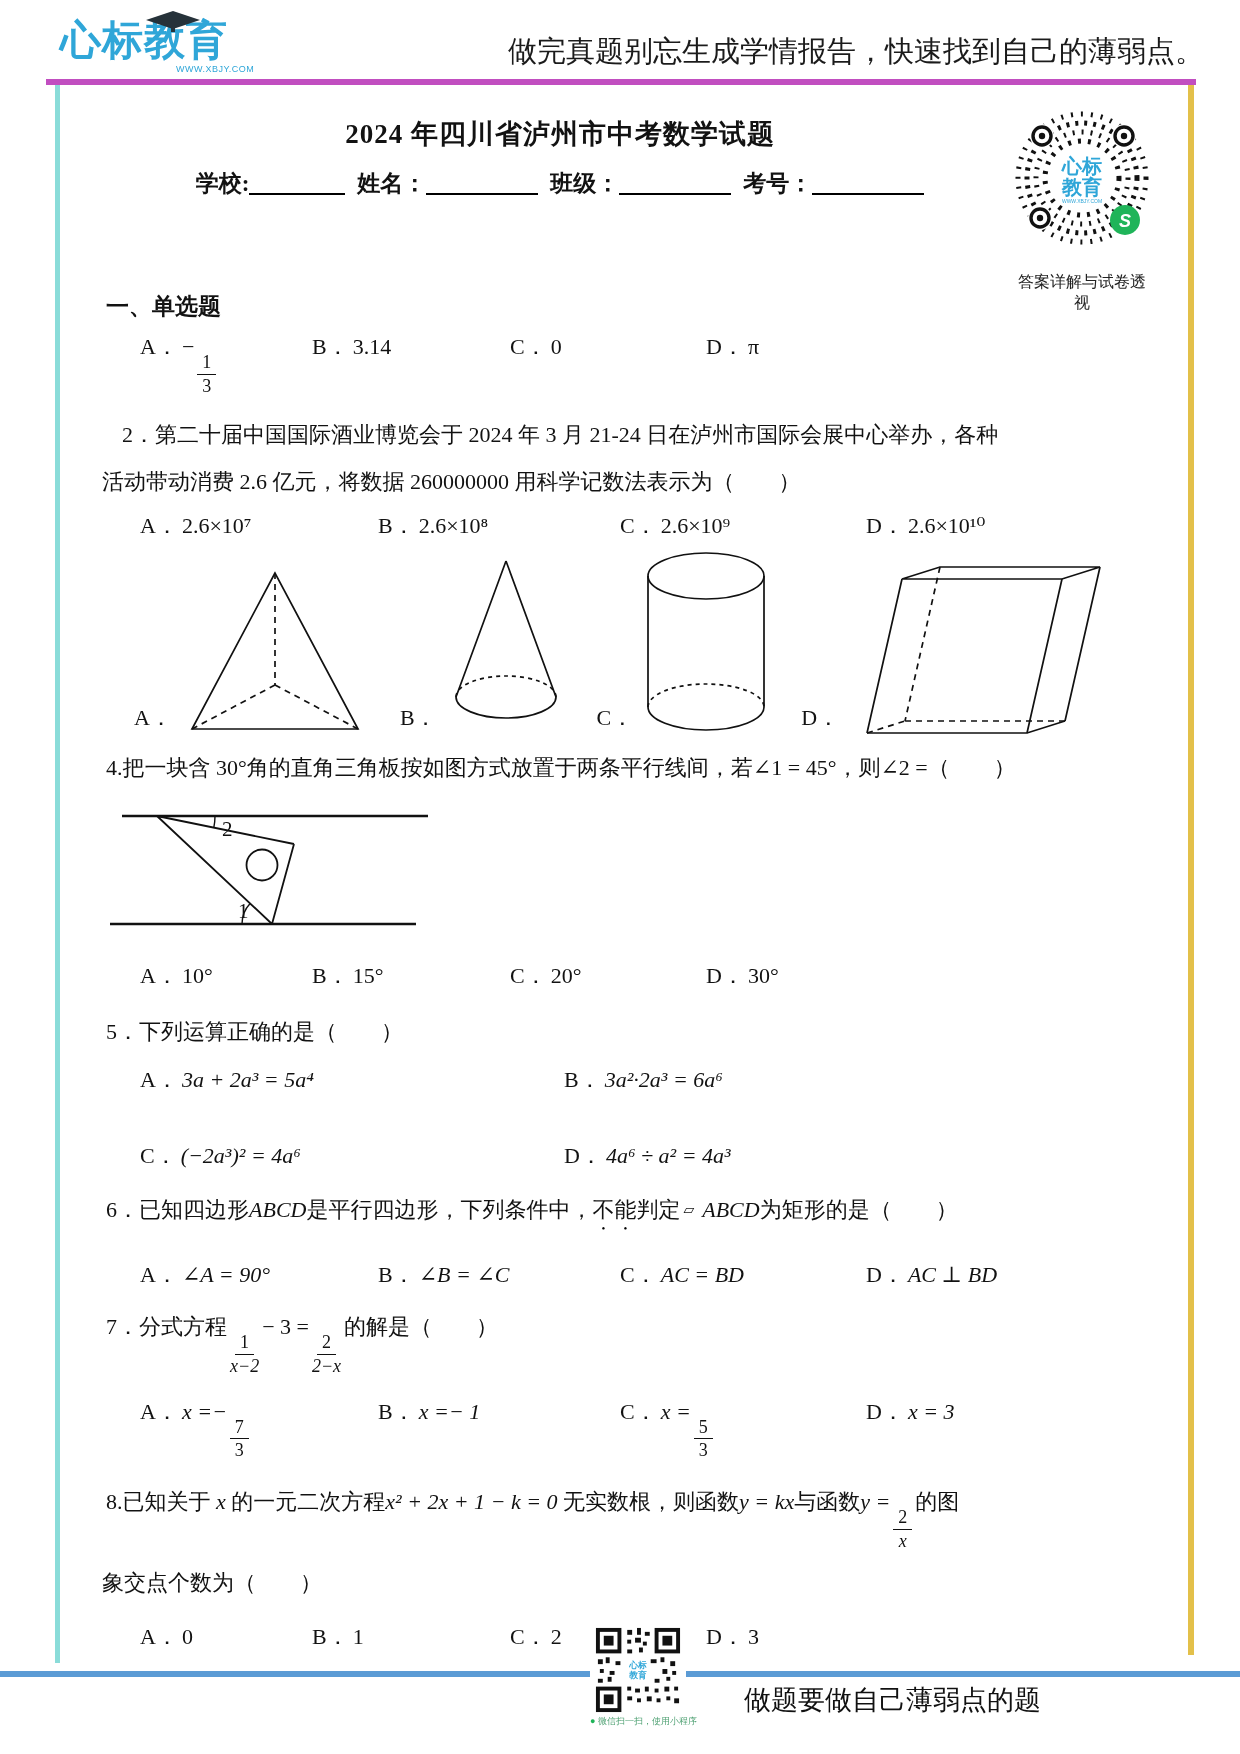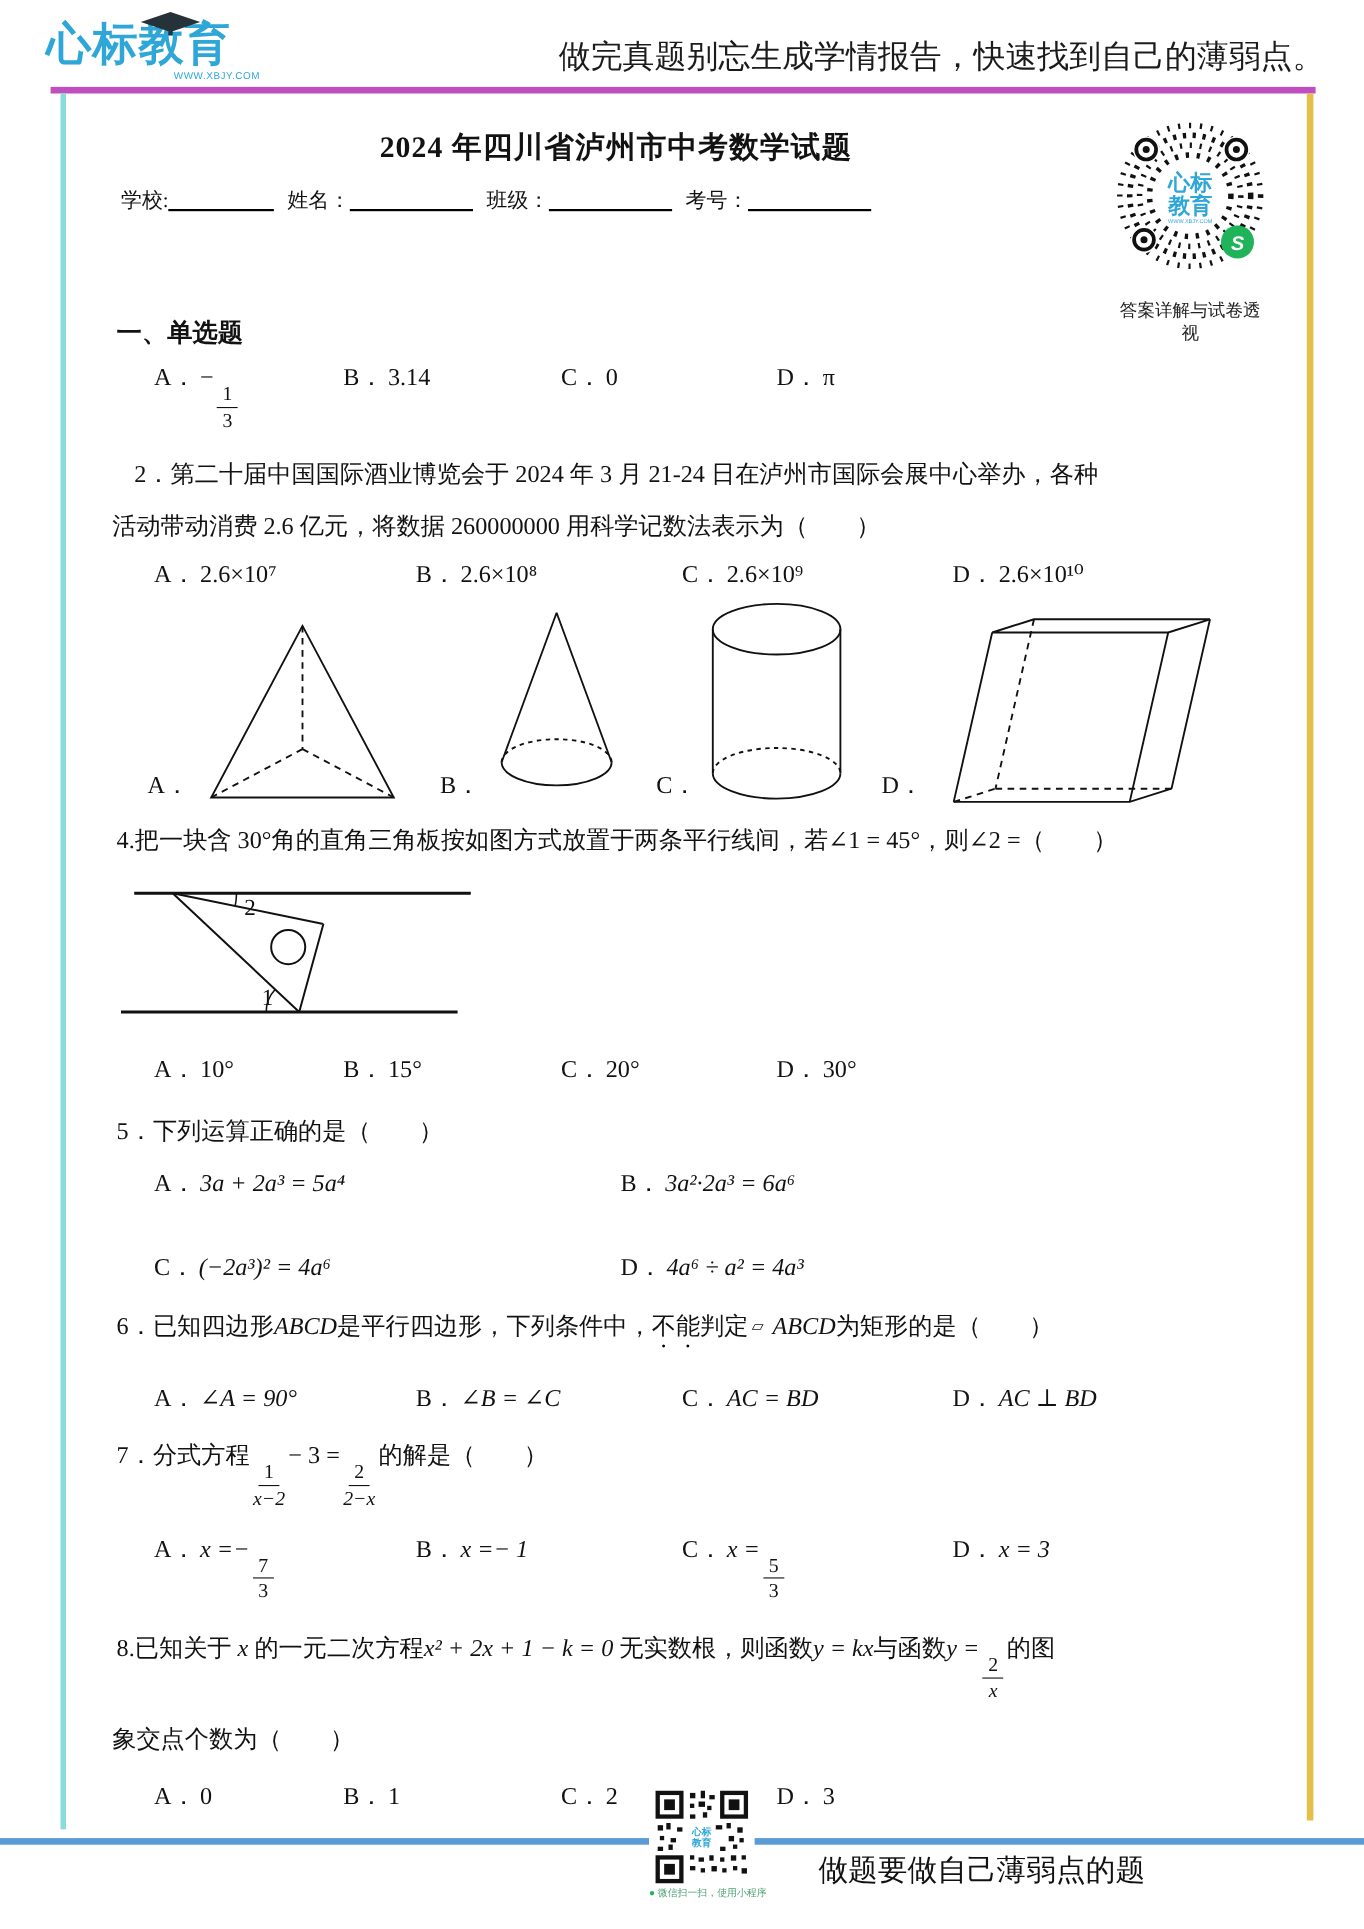--- a/index.html
+++ b/index.html
@@ -1,40 +1,40 @@
 <!DOCTYPE html>
 <html><head>
 <meta charset="utf-8">
 <style>
   html,body{margin:0;padding:0;}
   body{width:1240px;height:1754px;position:relative;background:#ffffff;overflow:hidden;
        font-family:"Liberation Serif","DejaVu Serif",serif;color:#121212;}
 
   
-  .logo-wrap{position:absolute;left:42px;top:20px;width:230px;height:58px;}
+  .logo-wrap{position:absolute;left:60px;top:20px;width:230px;height:58px;}
   .logo-text{font-family:"Liberation Sans","DejaVu Sans",sans-serif;font-weight:bold;
              font-size:41px;color:#2fa6d8;letter-spacing:1px;line-height:1;}
   .logo-cap{position:absolute;left:86px;top:-9px;}
   .logo-url{position:absolute;left:116px;top:44px;font-family:"Liberation Sans","DejaVu Sans",sans-serif;
             font-size:9px;color:#2fa6d8;letter-spacing:.5px;}
   .slogan{position:absolute;right:36px;top:32px;font-size:29px;color:#1b1b1b;
           font-family:"Liberation Sans","DejaVu Sans",sans-serif;}
   .m-line{position:absolute;left:46px;top:79px;width:1150px;height:6px;background:#c14ec0;}
   .b-left{position:absolute;left:55px;top:85px;width:5px;height:1578px;background:#8adcd9;}
   .b-right{position:absolute;left:1188px;top:85px;width:6px;height:1570px;background:#e3c04a;}
 
   
   .qr-top{position:absolute;left:1012px;top:108px;width:140px;text-align:center;}
   .qr-top-caption{margin-top:24px;font-size:16px;color:#222;
                   font-family:"Liberation Sans","DejaVu Sans",sans-serif;}
 
   
   #content{position:absolute;left:100px;top:0;width:1040px;}
   .title{margin:116px 0 0 10px;width:900px;text-align:center;font-size:27px;font-weight:bold;letter-spacing:1px;}
-  .student-line{margin:16px 0 0 10px;width:900px;text-align:left;font-size:19px;}
+  .student-line{margin:16px 0 0 10px;width:900px;text-align:center;font-size:23px;font-weight:bold;}
   .student-line .lab{margin-left:12px;}
   .blank{display:inline-block;border-bottom:2px solid #000;height:22px;vertical-align:-4px;}
   .bw1{width:96px;} .bw2{width:112px;}
   .section-head{margin-top:92px;font-size:23px;font-weight:bold;padding-left:6px;}
   .stem{margin-top:16px;font-size:22px;line-height:30px;padding-left:6px;}
   .opts{display:grid;padding-left:40px;font-size:22px;}
   .g-narrow{grid-template-columns:172px 198px 196px 1fr;}
   .g-wide{grid-template-columns:238px 242px 246px 1fr;}
   .g-two{grid-template-columns:424px 1fr;row-gap:46px;}
   .olabel{margin-right:4px;}
@@ -233,21 +233,21 @@
         </span></span>
     <span><span class="olabel">D．</span><span class="mi">x = 3</span></span>
   </div>
 
   <div class="stem" style="margin-top:26px;">
     <span>8.已知关于 </span><span class="mi">x</span><span> 的一元二次方程</span><span class="mi">x² + 2x + 1 − k = 0</span><span> 无实数根，则函数</span><span class="mi">y = kx</span><span>与函数</span><span class="mi">y =</span><span class="frac">
         <span class="fnum">2</span>
         <span class="fden mi">x</span>
       </span><span>的图</span>
   </div>
-  <div class="stem" style="margin-top:18px;padding-left:2px;">象交点个数为（　　）</div>
+  <div class="stem" style="margin-top:18px;padding-left:2px;font-family:Liberation Mono, monospace;">象交点个数为（　　）</div>
   <div class="opts g-narrow" style="margin-top:22px;">
     <span><span class="olabel">A．</span><span>0</span></span>
     <span><span class="olabel">B．</span><span>1</span></span>
     <span><span class="olabel">C．</span><span>2</span></span>
     <span><span class="olabel">D．</span><span>3</span></span>
   </div>
 
 </div>
 
 <div class="footer-line"></div>

